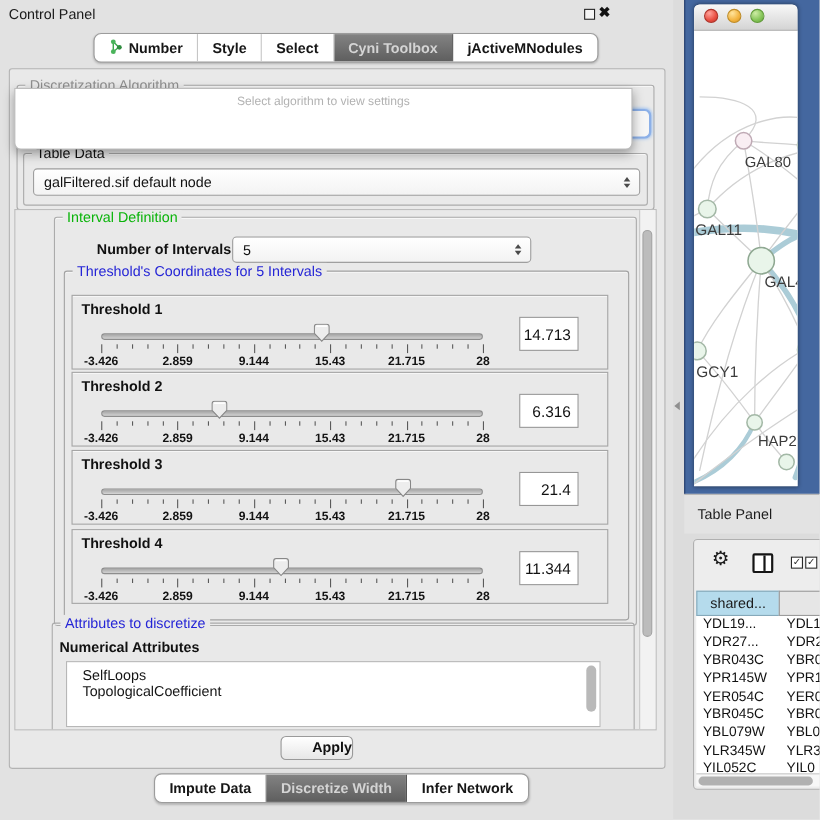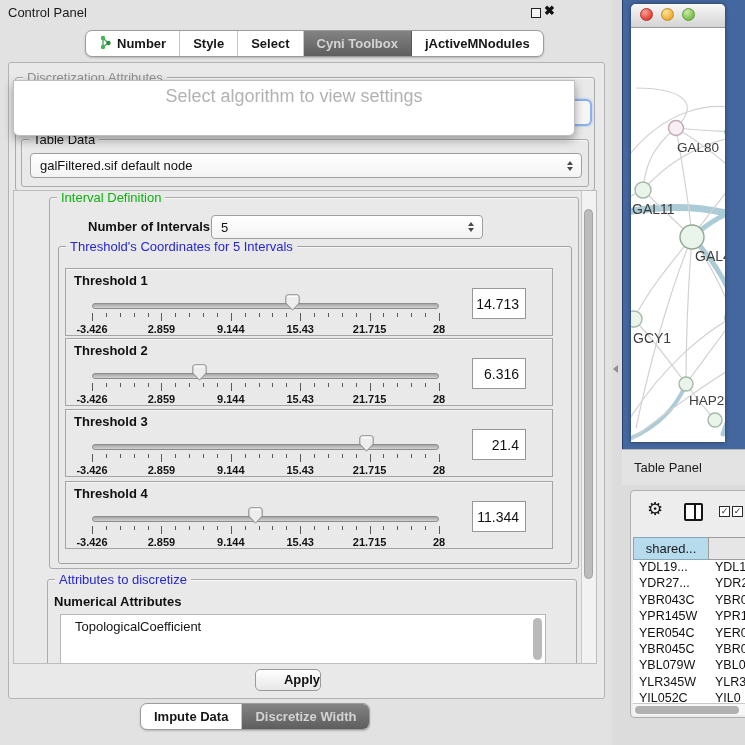--- a/index.html
+++ b/index.html
@@ -31,21 +31,21 @@
          font-size:13px;color:#111;box-sizing:border-box;padding:0 24px 0 9px;display:flex;align-items:center}
   .combo .arrows{position:absolute;right:8px;top:50%;transform:translateY(-50%);display:flex;flex-direction:column;gap:2px}
   .tri-up{width:0;height:0;border-left:3.5px solid transparent;border-right:3.5px solid transparent;border-bottom:4.5px solid #4a4a4a}
   .tri-down{width:0;height:0;border-left:3.5px solid transparent;border-right:3.5px solid transparent;border-top:4.5px solid #4a4a4a}
 
   .combo-fragment{position:absolute;left:562px;top:99px;width:26px;height:23px;background:#f6f6f6;
                   border:2px solid #8cb0e8;border-radius:6px;box-shadow:0 0 3px #9cc0f0;z-index:40}
 
   .algo-popup{position:absolute;left:13px;top:80px;width:562px;height:56px;background:#fff;
               border:1px solid #bdbdbd;border-radius:0 0 6px 6px;box-shadow:0 4px 10px rgba(0,0,0,.35);z-index:50;box-sizing:border-box}
-  .popup-prompt{text-align:center;color:#b2b2b2;font-size:18px;padding-top:5px}
+  .popup-prompt{text-align:center;color:#b2b2b2;font-size:11px;padding-top:5px}
   .popup-item{font-size:13px;color:#101010;line-height:16px;padding:1px 3px}
   .popup-item.bold{font-weight:bold}
 
   .viewport{position:absolute;left:13px;top:190px;width:584px;height:474px;overflow:hidden;
             border:1px solid #bdbdbd;box-sizing:border-box;background:#e9e9e9}
   .v-scroll{position:absolute;right:0;top:0;width:14px;height:472px;background:#f2f2f2;border-left:1px solid #c8c8c8}
   .v-thumb{position:absolute;left:2px;top:18px;width:9px;height:370px;background:#bcbcbc;border:1px solid #a3a3a3;border-radius:5px;box-sizing:border-box}
 
   .th-panel{position:absolute;left:6px;width:488px;height:68px;border:1px solid #a5a5a5;background:#e9e9e9;
             box-shadow:inset 0 1px 0 #f6f6f6;box-sizing:border-box}
@@ -138,21 +138,21 @@
         <span>Cyni Toolbox</span>
       </div>
       <div class="seg">
         <span>jActiveMNodules</span>
       </div>
     </div>
 
   <div class="content-card">
 
     <div class="groupbox" style="left:6px;top:14px;width:578px;height:112px">
-      <span class="group-title gt-dim">Discretization Attributes</span>
+      <span class="group-title gt-dim">Discretization Algorithm</span>
     </div>
 
     <div class="groupbox" style="left:12px;top:76px;width:566px;height:46px">
       <span class="group-title gt-plain">Table Data</span>
       <div class="combo" style="left:8px;top:13px;width:552px;height:25px">
         <span>galFiltered.sif default node</span>
         <span class="arrows">
             <span class="tri-up"></span>
             <span class="tri-down"></span>
           </span>
@@ -371,44 +371,48 @@
         <path d="M3 0.8 L12 0.8 Q14.2 0.8 14.2 3 L14.2 9 L7.5 16.2 L0.8 9 L0.8 3 Q0.8 0.8 3 0.8 Z" fill="#ededed" stroke="#878787" stroke-width="1"></path>
         <path d="M2.5 2.4 L12.5 2.4" stroke="#fdfdfd" stroke-width="1.6" fill="none"></path>
       </svg>
     </div>
     <div class="th-value">11.344</div>
   </div>
 </div>
       </div>
     </div>
 
-    <div class="groupbox" style="left:33px;top:388px;width:528px;height:100px">
+    <div class="groupbox" style="left:33px;top:375px;width:528px;height:100px">
       <span class="group-title gt-blue">Attributes to discretize</span>
       <span style="position:absolute;left:6px;top:14px;font-size:13px;font-weight:bold">Numerical Attributes</span>
       <div class="attr-list" style="left:12px;top:34px;width:486px;height:60px">
         <div id="attr-items" style="padding-top:4px">
+            <div class="attr-item">SelfLoops</div>
             <div class="attr-item">TopologicalCoefficient</div>
           </div>
         <div class="list-thumb"></div>
       </div>
     </div>
 
     <div class="v-scroll">
       <div class="v-thumb"></div>
     </div>
   </div>
 
   <div class="apply-btn">Apply</div>
 
   <div id="bottom-tabs" class="seg-bar" style="left:140px;top:703px">
       <div class="seg">
         <span>Impute Data</span>
       </div>
       <div class="seg selected">
         <span>Discretize Width</span>
+      </div>
+      <div class="seg">
+        <span>Infer Network</span>
       </div>
     </div>
 </div>
 
 <div class="divider-grip"></div>
 
 <div class="net-window">
   <div class="net-inner">
     <div class="net-titlebar">
       <div class="light red"></div>

